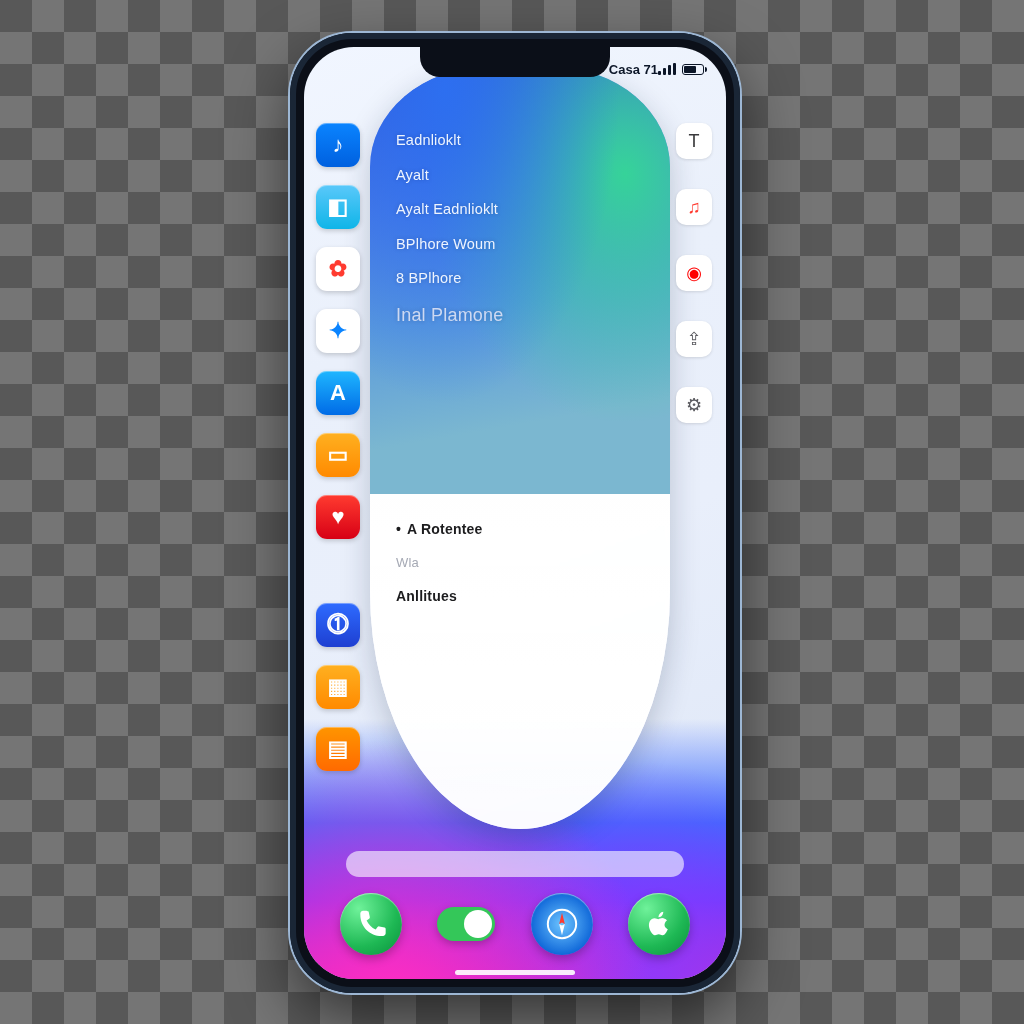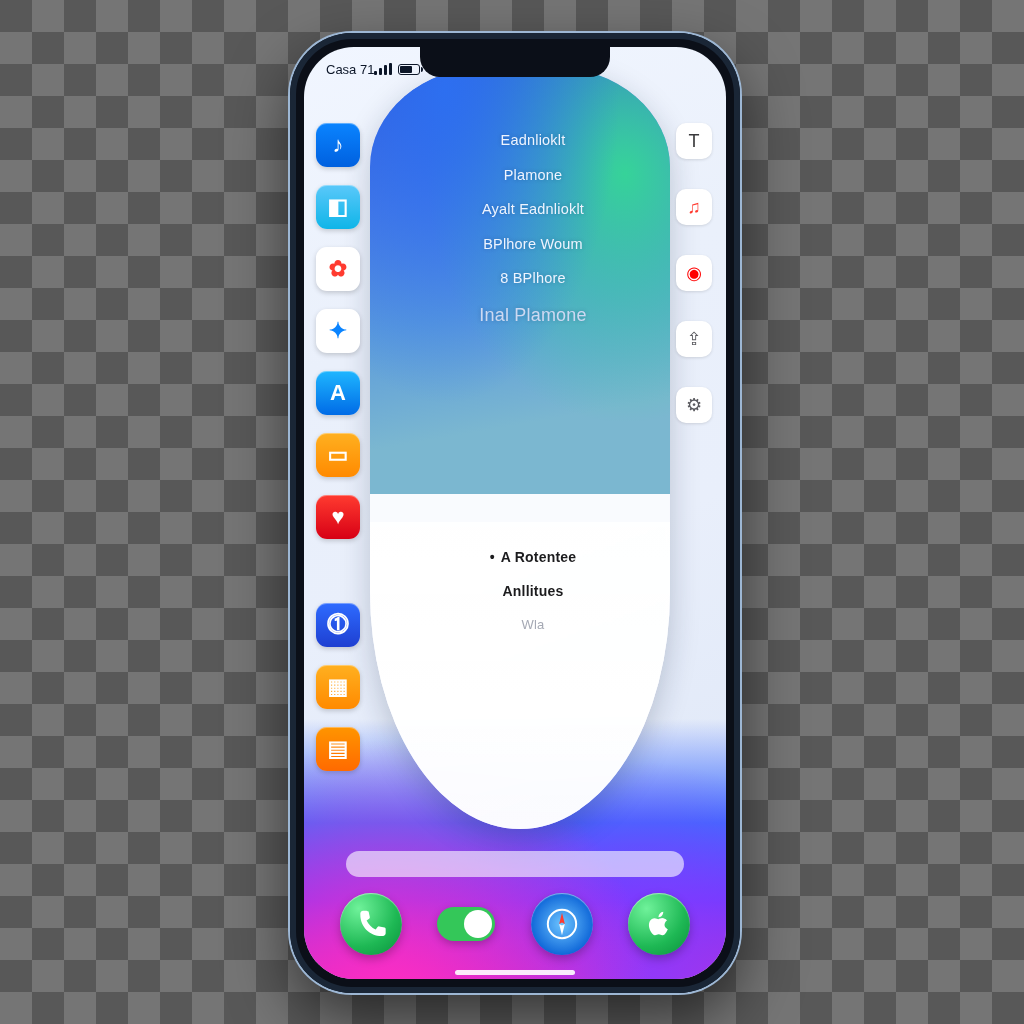--- a/index.html
+++ b/index.html
@@ -52,23 +52,23 @@
     position: absolute; top: 0; left: 50%; transform: translateX(-50%);
     width: 190px; height: 30px;
     background: #0b0f18;
     border-bottom-left-radius: 20px; border-bottom-right-radius: 20px;
     z-index: 50;
   }
 
   
   .statusbar {
     position: absolute; top: 0; left: 0; right: 0; height: 44px;
-    display: flex; align-items: center; justify-content: flex-start;
+    display: flex; align-items: center; justify-content: flex-end;
     padding: 0 22px; z-index: 40;
-    font-size: 13px; font-weight: 400; color: #0c1628;
+    font-size: 13px; font-weight: 700; color: #0c1628;
   }
   .status-right { display:flex; align-items:center; gap:6px; }
   .signal {
     display:flex; align-items:flex-end; gap:2px; height:12px;
   }
   .signal span { width:3px; background:#0c1628; border-radius:1px; }
   .signal span:nth-child(1){height:4px}
   .signal span:nth-child(2){height:7px}
   .signal span:nth-child(3){height:10px}
   .signal span:nth-child(4){height:12px}
@@ -122,27 +122,25 @@
       radial-gradient(ellipse at 85% 25%, #36d399 0%, rgba(54,211,153,0) 55%),
       linear-gradient(170deg,#2e53d9 0%, #4a7be3 30%, #5b9bdc 55%, #7bb7d0 80%);
     padding: 56px 0 12px 26px;
     color:#f5f9ff;
   }
   .card-bottom {
     height: 44%;
     background: linear-gradient(180deg, rgba(255,255,255,.85), rgba(255,255,255,.92));
     padding: 18px 0 12px 26px;
     color:#1c1c1e;
-    margin-top:28px;
   }
   .menu-item {
     font-size: 14.5px; line-height: 1;
     padding: 10px 0;
     letter-spacing:.2px;
-    text-align:center;
   }
   .card-top .menu-item { color:#eef4ff; text-shadow:0 0 4px rgba(0,30,80,.25);}
   .card-top .menu-item.dim { color:#cdd9f2; font-size:18px;}
   .card-bottom .menu-item { font-weight:600; font-size:14px;}
   .card-bottom .menu-item.dim{ color:#a5a9b4; font-weight:400; font-size:13px;}
   .card-bottom .lead-dot::before{
     content:'•'; margin-right:6px; color:#1c1c1e;
   }
 
   
@@ -222,30 +220,30 @@
         <div class="mini-icon" style="color: rgb(58, 58, 60);">T</div>
         <div class="mini-icon" style="color: rgb(255, 59, 48);">♫</div>
         <div class="mini-icon" style="color: rgb(255, 0, 0);">◉</div>
         <div class="mini-icon" style="color: rgb(91, 91, 96);">⇪</div>
         <div class="mini-icon" style="color: rgb(91, 91, 96);">⚙</div>
       </div>
 
     <div class="card">
       <div class="card-top" id="card-top">
           <div class="menu-item">Eadnlioklt</div>
-          <div class="menu-item">Plamone</div>
+          <div class="menu-item">Ayalt</div>
           <div class="menu-item">Ayalt Eadnlioklt</div>
           <div class="menu-item">BPlhore Woum</div>
           <div class="menu-item">8 BPlhore</div>
           <div class="menu-item dim">Inal Plamone</div>
         </div>
       <div class="card-bottom" id="card-bottom">
           <div class="menu-item lead-dot">A Rotentee</div>
+          <div class="menu-item dim">Wla</div>
           <div class="menu-item">Anllitues</div>
-          <div class="menu-item dim">Wla</div>
         </div>
     </div>
 
     <div class="spotlight"></div>
 
     <div class="dock" id="dock">
         <div class="dock-icon" style="background: radial-gradient(circle at 30% 25%, rgb(111, 242, 154), rgb(30, 184, 84) 60%, rgb(10, 143, 60));">
           <svg width="32" height="32" viewBox="0 0 24 24">
             <path fill="#fff" d="M6 2c-1 0-2 .9-2 2v1c0 9 7 16 16 16h1c1.1 0 2-1 2-2v-3.2c0-.5-.3-1-.8-1.1l-4-.9c-.5-.1-1 .1-1.3.5l-1.4 1.9c-3-1.4-5.4-3.8-6.8-6.8l1.9-1.4c.4-.3.6-.8.5-1.3l-.9-4C9.2 2.3 8.7 2 8.2 2H6z"></path>
           </svg>

